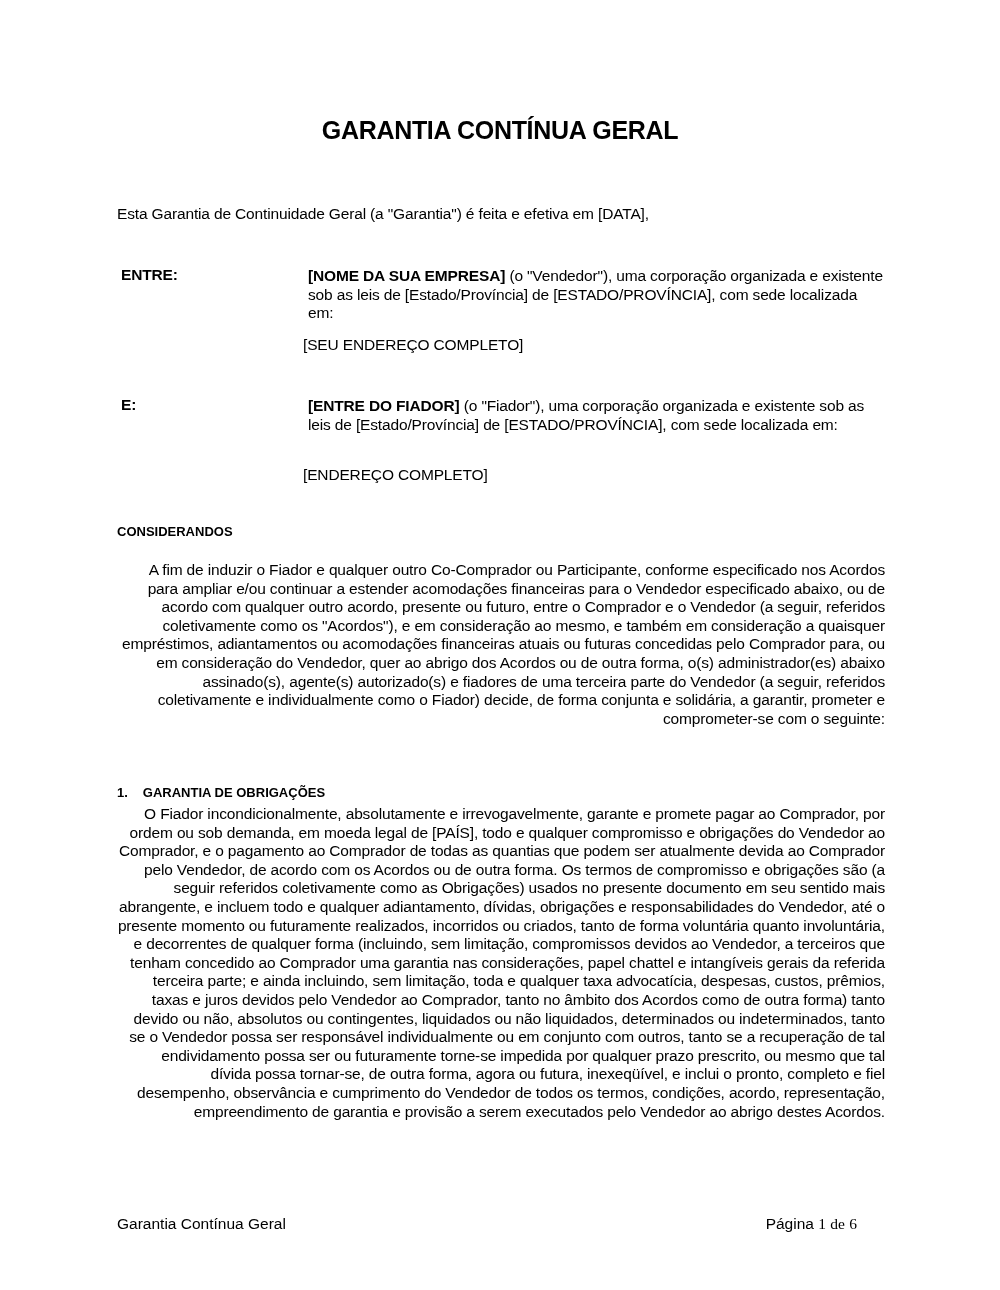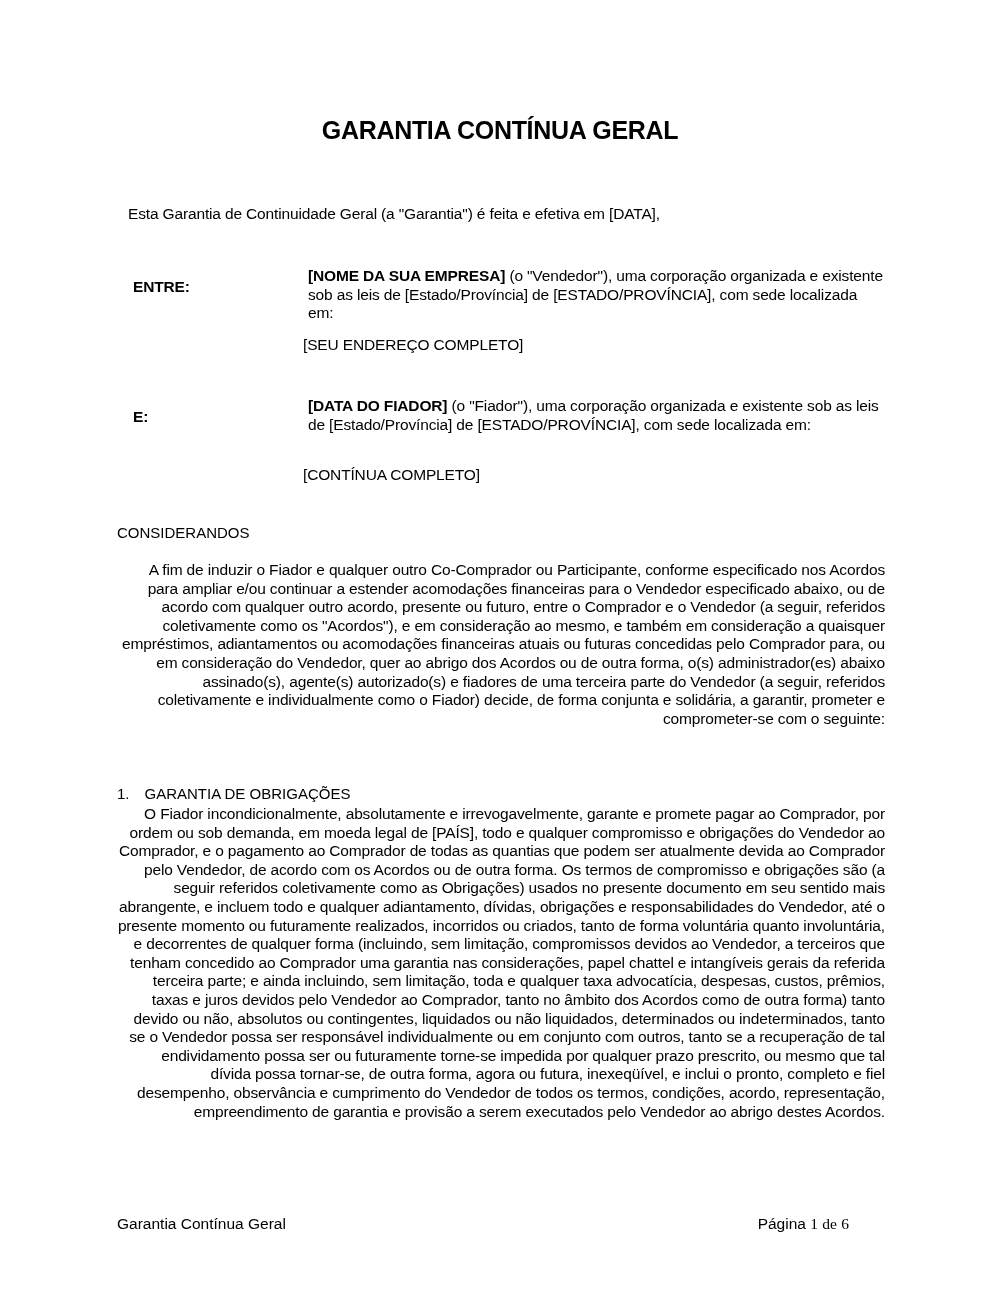--- a/index.html
+++ b/index.html
@@ -6,52 +6,52 @@
   body {
     width: 1000px; height: 1290px; position: relative; overflow: hidden;
     font-family: "Liberation Sans", sans-serif; color: #000;
   }
   .page { position: absolute; left: 0; top: 0; width: 832px; height: 1290px; padding-left: 48px; }
   .title {
     position: absolute; top: 116px; left: 0; width: 1000px; text-align: center;
     font-size: 25px; font-weight: bold; letter-spacing: -0.3px; margin: 0;
   }
   .text { font-size: 15.5px; line-height: 18.6px; letter-spacing: -0.15px; }
-  .intro { position: absolute; top: 205px; left: 128px; width: 780px; margin: 0; }
+  .intro { position: absolute; top: 205px; left: 117px; width: 780px; margin: 0; }
   .party { position: absolute; left: 117px; width: 780px; }
-  .party-label { position: absolute; left: 0; top: 0; font-weight: bold; margin: 16px; }
+  .party-label { position: absolute; left: 0; top: 0; font-weight: bold; margin: 4px; }
   .party-body { position: absolute; left: 186px; top: 0; width: 575px; margin: 5px; }
   .party-addr { position: absolute; left: 186px; margin: 0; text-align: center; }
-  .heading { position: absolute; left: 117px; font-weight: normal; margin: 0; font-size: 15px; }
+  .heading { position: absolute; left: 117px; font-weight: bold; margin: 0; font-size: 13px; }
   .para { position: absolute; left: 117px; width: 768px; margin: 0; text-align: right; }
   .footer { position: absolute; top: 1215px; left: 117px; width: 740px; font-size: 15.5px; }
   .footer-left { position: absolute; left: 0; top: 0; }
-  .footer-right { position: absolute; right: 8px; top: 0; }
+  .footer-right { position: absolute; right: 0; top: 0; }
   .serif { font-family: "Liberation Serif", serif; }
   b { font-weight: bold; }
 </style>
 </head>
 <body>
 
 <div class="page">
 
   <h1 class="title">GARANTIA CONTÍNUA GERAL</h1>
 
   <p class="intro text">Esta Garantia de Continuidade Geral (a "Garantia") é feita e efetiva em [DATA],</p>
 
   <div class="party text" style="top:262px;">
     <p class="party-label">ENTRE:</p>
     <p class="party-body"><b>[NOME DA SUA EMPRESA]</b><span> (o "Vendedor"), uma corporação organizada e existente sob as leis de [Estado/Província] de [ESTADO/PROVÍNCIA], com sede localizada em:</span></p>
     <p class="party-addr" style="top:74px;">[SEU ENDEREÇO COMPLETO]</p>
   </div>
 
   <div class="party text" style="top:392px;">
     <p class="party-label">E:</p>
-    <p class="party-body"><b>[DATA DO FIADOR]</b><span> (o "Fiador"), uma corporação organizada e existente sob as leis de [Estado/Província] de [ESTADO/PROVÍNCIA], com sede localizada em:</span></p>
-    <p class="party-addr" style="top:74px;">[CONTÍNUA COMPLETO]</p>
+    <p class="party-body"><b>[ENTRE DO FIADOR]</b><span> (o "Fiador"), uma corporação organizada e existente sob as leis de [Estado/Província] de [ESTADO/PROVÍNCIA], com sede localizada em:</span></p>
+    <p class="party-addr" style="top:74px;">[ENDEREÇO COMPLETO]</p>
   </div>
 
   <p class="heading" style="top:524px;">CONSIDERANDOS</p>
 
   <p class="para text" style="top:561px;">A fim de induzir o Fiador e qualquer outro Co-Comprador ou Participante, conforme especificado nos Acordos para ampliar e/ou continuar a estender acomodações financeiras para o Vendedor especificado abaixo, ou de acordo com qualquer outro acordo, presente ou futuro, entre o Comprador e o Vendedor (a seguir, referidos coletivamente como os "Acordos"), e em consideração ao mesmo, e também em consideração a quaisquer empréstimos, adiantamentos ou acomodações financeiras atuais ou futuras concedidas pelo Comprador para, ou em consideração do Vendedor, quer ao abrigo dos Acordos ou de outra forma, o(s) administrador(es) abaixo assinado(s), agente(s) autorizado(s) e fiadores de uma terceira parte do Vendedor (a seguir, referidos coletivamente e individualmente como o Fiador) decide, de forma conjunta e solidária, a  garantir, prometer e comprometer-se com o seguinte:</p>
 
   <p class="heading" style="top:785px;"><span>1.</span><span style="display:inline-block;width:15px;"></span><span>GARANTIA DE OBRIGAÇÕES</span></p>
 
   <p class="para text" style="top:805px;">O Fiador incondicionalmente, absolutamente e irrevogavelmente, garante e promete pagar ao Comprador, por ordem ou sob demanda, em moeda legal de [PAÍS], todo e qualquer compromisso e obrigações do Vendedor ao Comprador, e o pagamento ao Comprador de todas as quantias que podem ser atualmente devida ao Comprador pelo Vendedor, de acordo com os Acordos ou de outra forma. Os termos de compromisso e obrigações são (a seguir referidos coletivamente como as Obrigações) usados no presente documento em seu sentido mais abrangente, e incluem todo e qualquer adiantamento, dívidas, obrigações e responsabilidades do Vendedor, até o presente momento ou futuramente realizados, incorridos ou criados, tanto de forma voluntária quanto involuntária, e decorrentes de qualquer forma (incluindo, sem limitação, compromissos devidos ao Vendedor, a terceiros que tenham concedido ao Comprador uma garantia nas considerações, papel chattel e intangíveis gerais da referida terceira parte; e ainda incluindo, sem limitação, toda e qualquer taxa advocatícia, despesas, custos, prêmios, taxas e juros devidos pelo Vendedor ao Comprador, tanto no âmbito dos Acordos como de outra forma) tanto devido ou não, absolutos ou contingentes, liquidados ou não liquidados, determinados ou indeterminados, tanto se o Vendedor possa ser responsável individualmente ou em conjunto com outros, tanto se a recuperação de tal endividamento possa ser ou futuramente torne-se impedida por qualquer prazo prescrito, ou mesmo que tal dívida possa tornar-se, de outra forma, agora ou futura, inexeqüível, e inclui o pronto, completo e fiel desempenho, observância e cumprimento do Vendedor de todos os termos, condições, acordo, representação, empreendimento de garantia e provisão a serem executados pelo Vendedor ao abrigo destes Acordos.</p>
 

